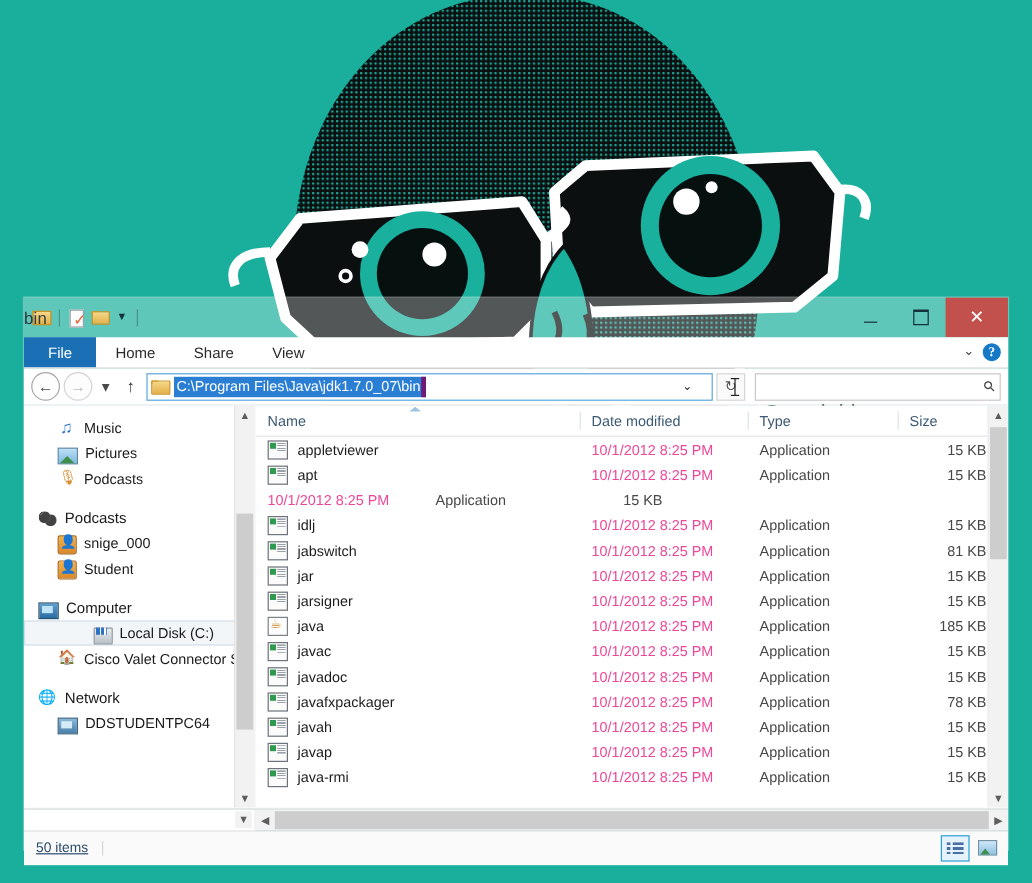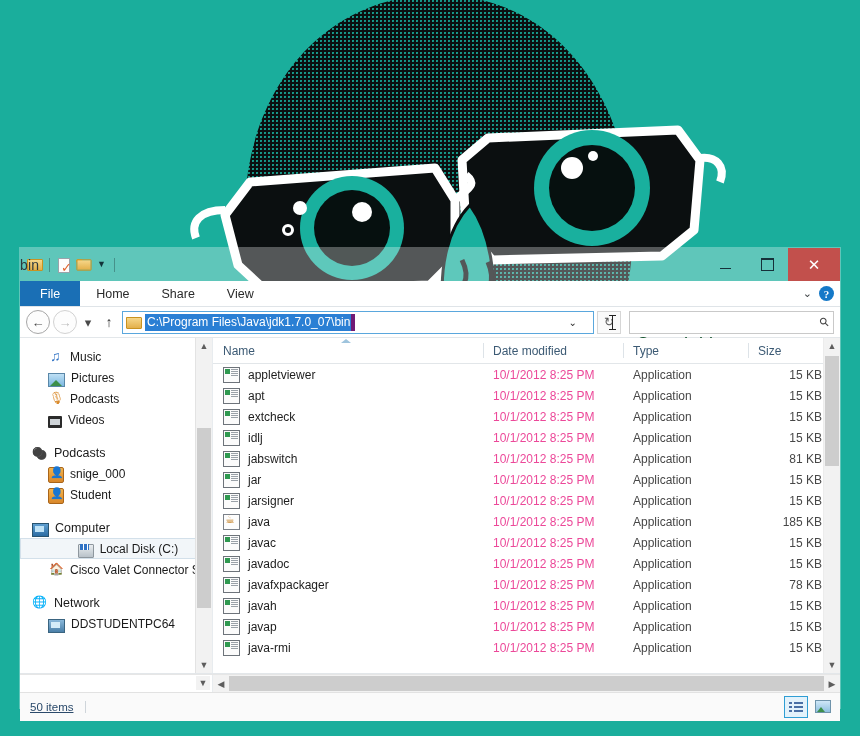--- a/index.html
+++ b/index.html
@@ -436,24 +436,20 @@
         <span class="nav-label">Music</span>
       </div>
       <div class="nav-item">
         <span class="ni i-pictures"></span>
         <span class="nav-label">Pictures</span>
       </div>
       <div class="nav-item">
         <span class="ni i-podcast"></span>
         <span class="nav-label">Podcasts</span>
       </div>
-      <div class="nav-item">
-        <span class="ni i-video"></span>
-        <span class="nav-label">Videos</span>
-      </div>
 
       <div class="nav-gap"></div>
 
       <div class="nav-item root">
         <span class="ni i-home"></span>
         <span class="nav-label">Podcasts</span>
       </div>
       <div class="nav-item">
         <span class="ni i-user"></span>
         <span class="nav-label">snige_000</span>
@@ -518,24 +514,20 @@
         <div class="row">
           <div class="cell name">
               <span class="fi app"></span>
               <span>apt</span>
             </div>
           <div class="cell date">10/1/2012 8:25 PM</div>
           <div class="cell type">Application</div>
           <div class="cell size">15 KB</div>
         </div>
         <div class="row">
-          <div class="cell name">
-              <span class="fi app"></span>
-              <span>extcheck</span>
-            </div>
           <div class="cell date">10/1/2012 8:25 PM</div>
           <div class="cell type">Application</div>
           <div class="cell size">15 KB</div>
         </div>
         <div class="row">
           <div class="cell name">
               <span class="fi app"></span>
               <span>idlj</span>
             </div>
           <div class="cell date">10/1/2012 8:25 PM</div>

